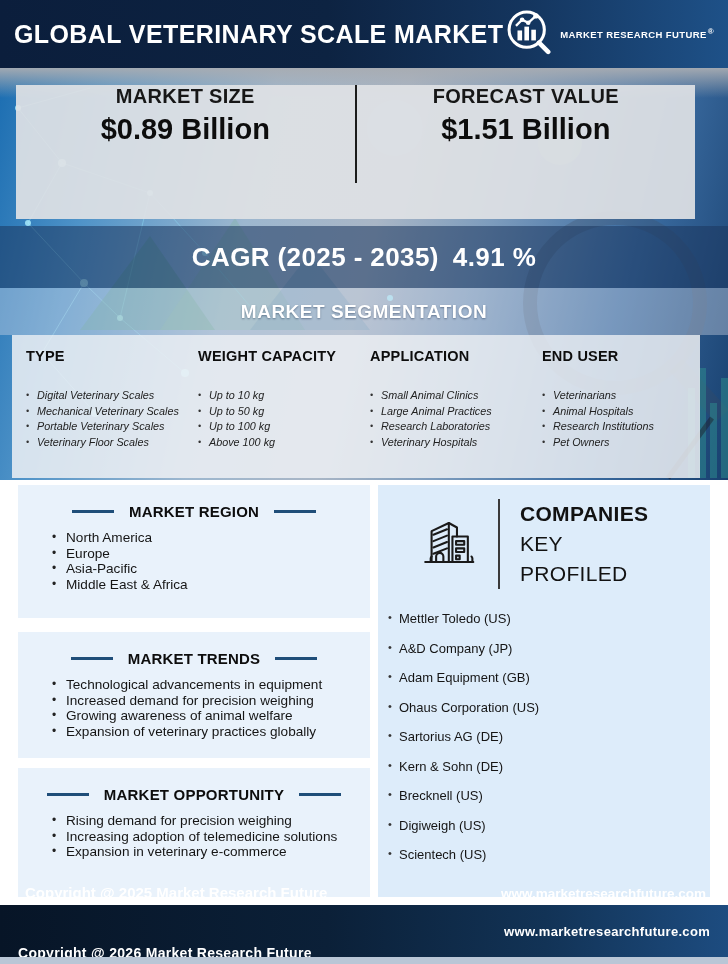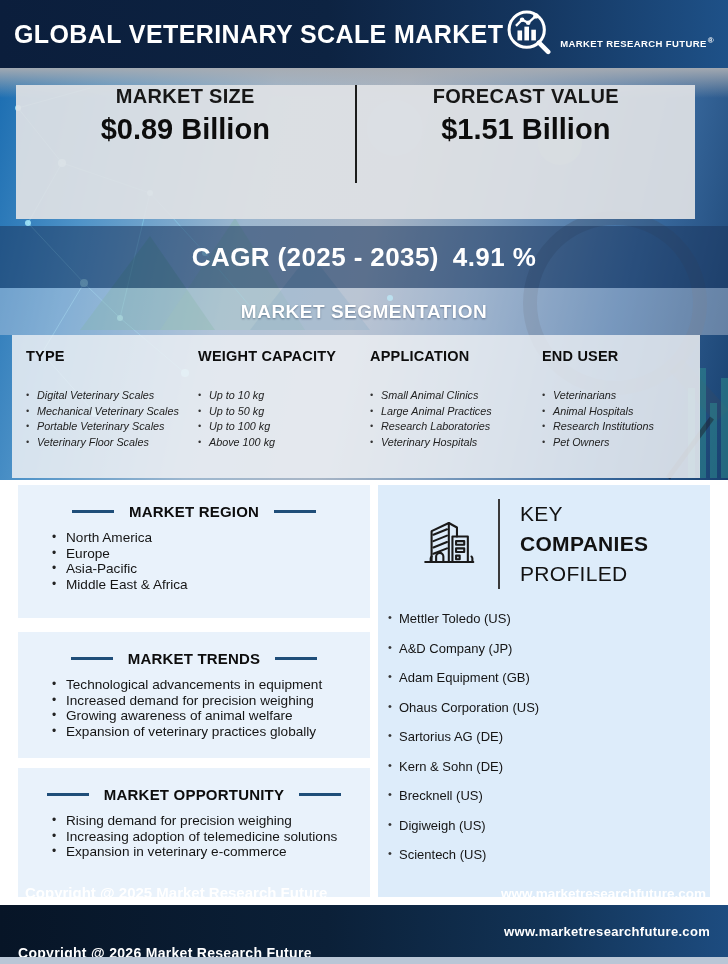--- a/index.html
+++ b/index.html
@@ -4,21 +4,21 @@
 <style>
   html,body{margin:0;padding:0;background:#ffffff;}
   *{box-sizing:border-box;font-family:"Liberation Sans",sans-serif;}
   .page{position:relative;width:728px;height:964px;overflow:hidden;background:#a21caf;}
 
   
   .header{position:absolute;top:0;left:0;width:728px;height:68px;
     background:linear-gradient(90deg,#0b1e3c 0%,#0d2342 45%,#14355e 72%,#1e5188 100%);
     display:flex;align-items:center;justify-content:space-between;padding:0 14px;}
   .header-title{color:#ffffff;font-size:25px;font-weight:700;letter-spacing:.4px;white-space:nowrap;}
-  .logo{display:flex;align-items:center;gap:8px;}
+  .logo{display:flex;align-items:flex-start;gap:8px;}
   .logo-text{color:#ffffff;font-size:9.5px;font-weight:700;letter-spacing:.4px;margin-top:18px;white-space:nowrap;}
   .logo-reg{color:#ffffff;font-size:8px;vertical-align:super;margin-left:1px;}
 
   
   .hero{position:absolute;top:68px;left:0;width:728px;height:412px;
     background:
       linear-gradient(180deg,rgba(168,172,178,.95) 0px,rgba(168,172,178,0) 30px),
       linear-gradient(103deg,#1b6db1 0%,#4f93c8 14%,#9db7cf 34%,#a9b6c6 50%,#7d9cbd 64%,#3c6da2 82%,#173f6e 100%);}
   .hero svg.collage{position:absolute;top:0;left:0;}
 
@@ -269,22 +269,22 @@
               <rect x="42" y="39" width="9" height="4"></rect>
             <rect x="42" y="47" width="4" height="4"></rect>
             <path d="M20 54 v-6 a4 4 0 0 1 8 0 v6"></path>
             <path d="M9 54 h5 v-4 a3 3 0 0 1 1 -2"></path>
             <path d="M55 54 h5 v-4 a3 3 0 0 0 -1 -2"></path>
             <line x1="8" y1="54" x2="61" y2="54"></line>
           </svg>
         </span>
         <span class="companies-divider"></span>
         <span class="companies-title">
+          <div class="line bold">COMPANIES</div>
           <div class="line">KEY</div>
-          <div class="line bold">COMPANIES</div>
           <div class="line">PROFILED</div>
         </span>
       </div>
       <ul class="companies-list">
           <li>Mettler Toledo (US)</li>
           <li>A&amp;D Company (JP)</li>
           <li>Adam Equipment (GB)</li>
           <li>Ohaus Corporation (US)</li>
           <li>Sartorius AG (DE)</li>
           <li>Kern &amp; Sohn (DE)</li>

